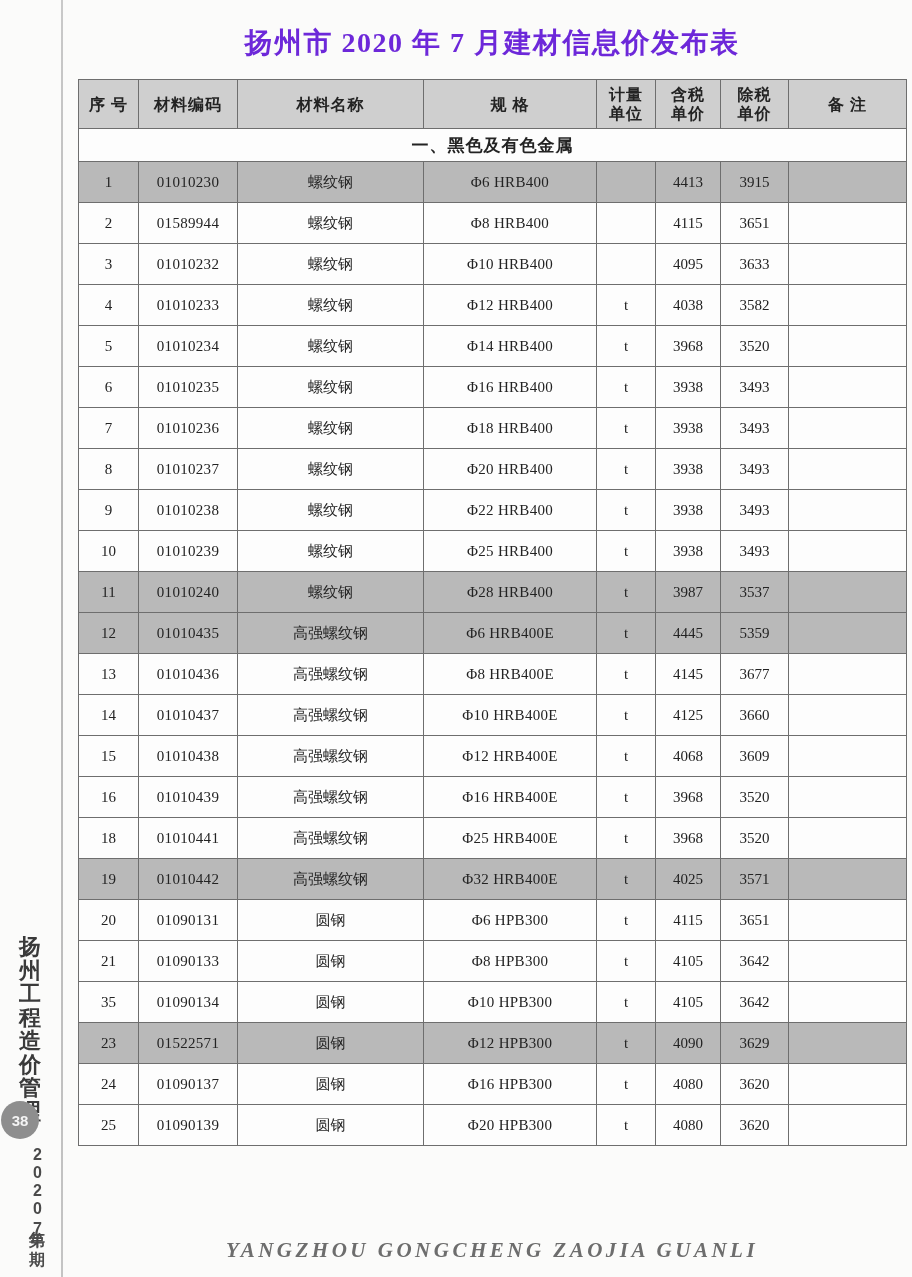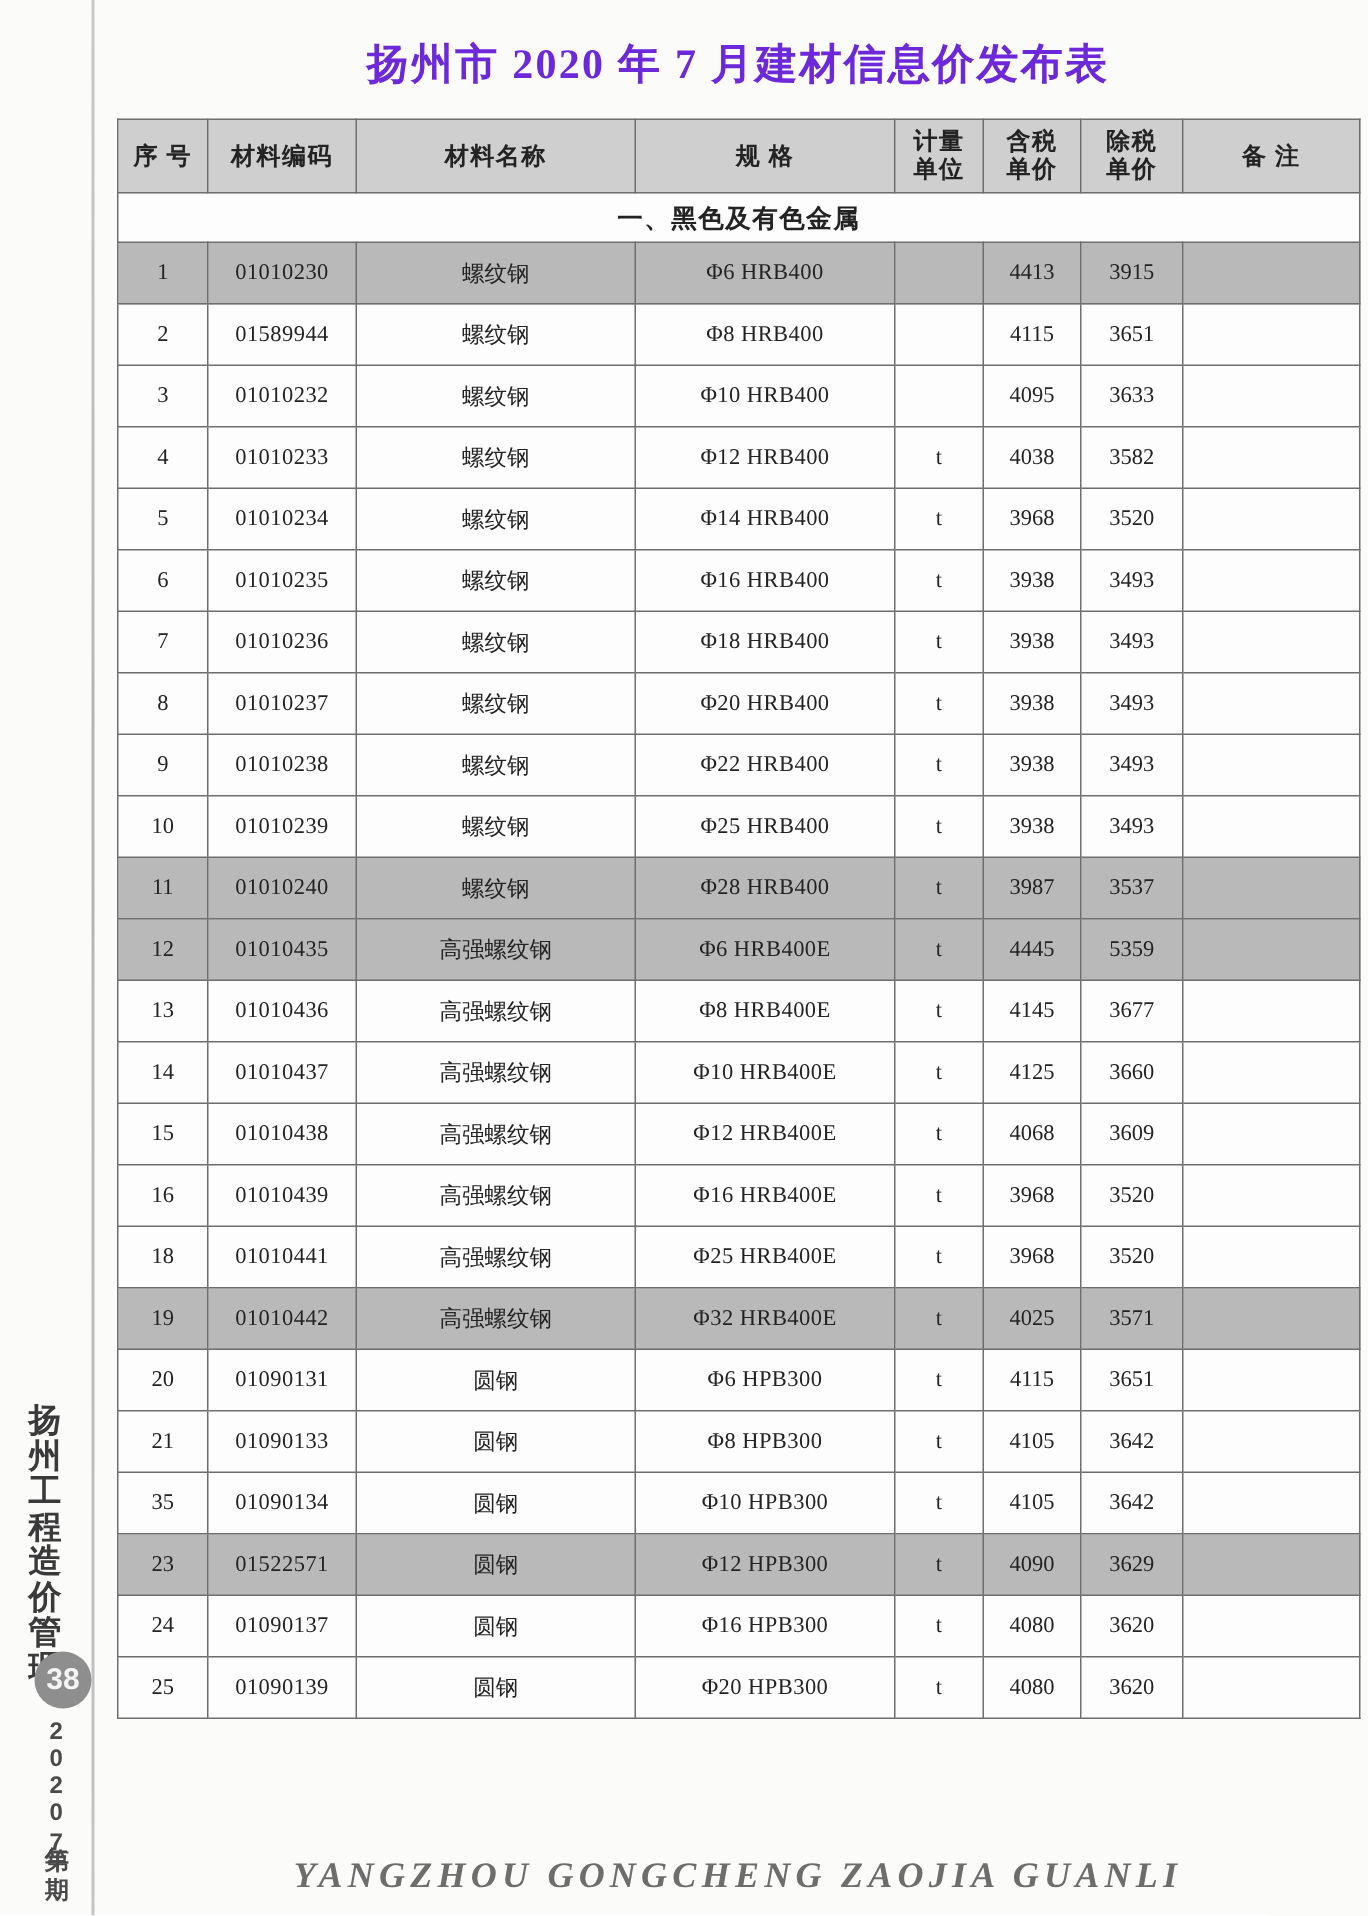--- a/index.html
+++ b/index.html
@@ -46,29 +46,29 @@
     font-size: 22px;
     line-height: 23.5px;
     letter-spacing: 0px;
     color: #3a3a3a;
     writing-mode: horizontal-tb;
   }
   .side-title span { display: block; }
 
   .page-circle {
     position: absolute;
-    left: 23px;
+    left: 1px;
     top: 1101px;
     width: 38px;
     height: 38px;
     border-radius: 50%;
     background: #8e8e8e;
     color: #f4f4f4;
     font-family: "Liberation Sans", sans-serif;
-    font-size: 20px;
+    font-size: 15px;
     font-weight: bold;
     display: flex;
     align-items: center;
     justify-content: center;
   }
 
   .side-issue {
     position: absolute;
     left: 13px;
     top: 1146px;
@@ -150,21 +150,21 @@
   
   .footer-pinyin {
     position: absolute;
     left: 78px;
     top: 1238px;
     width: 828px;
     text-align: center;
     font-family: "Liberation Serif", "DejaVu Serif", serif;
     font-style: italic;
     font-weight: bold;
-    font-size: 24px;
+    font-size: 21px;
     letter-spacing: 3.5px;
     color: #6d6d6d;
   }
 </style>
 </head>
 <body>
 
 <div class="page">
 
   <div class="margin-rule"></div>

